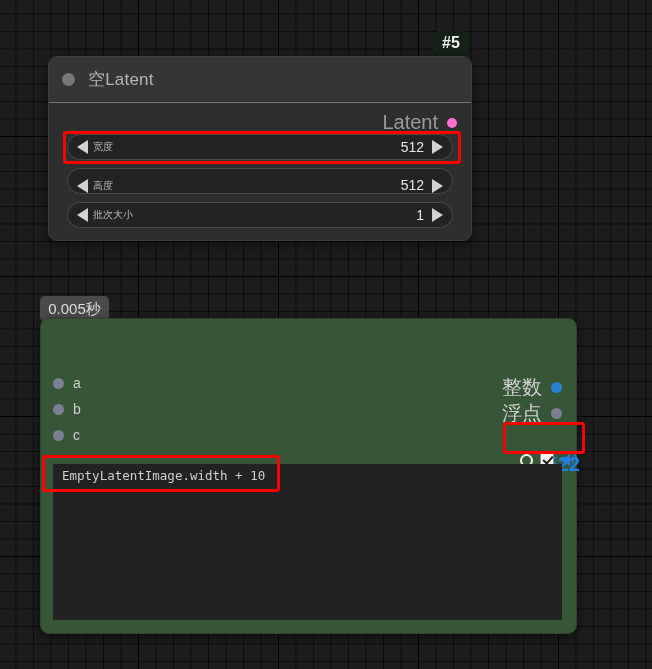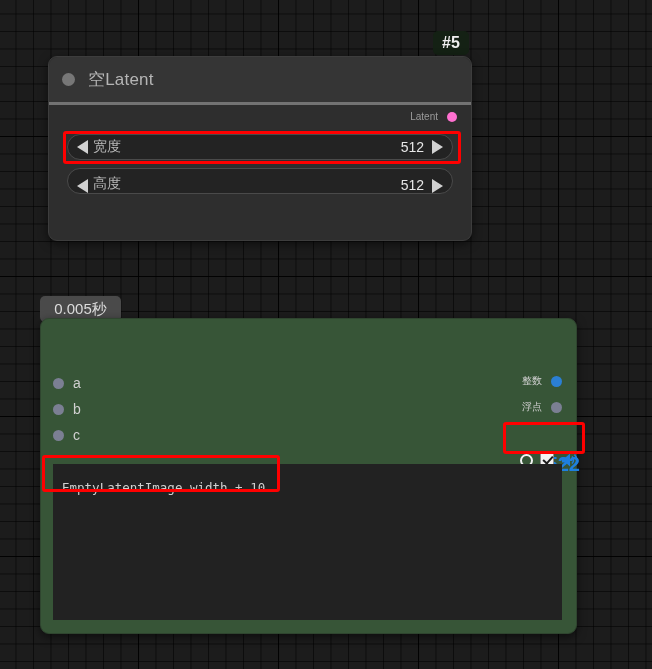--- a/index.html
+++ b/index.html
@@ -56,31 +56,31 @@
   #node-empty-latent {
     left: 48px;  top: 56px;
     width: 424px; height: 185px;
     background: #2e2e2e;
     border: 1px solid #3d3d3d;
   }
   #node-empty-latent .title-bar {
     position: absolute; left: 0; top: 0; right: 0; height: 45px;
     background: #353535;
     border-radius: 9px 9px 0 0;
-    border-bottom: 3px solid #737373;
+    border-bottom: 1px solid #737373;
   }
   .slot-row-out {
     position: absolute;
     right: 14px;
     display: flex;
     align-items: center;
     gap: 9px;
   }
   .slot-label {
-    font-size: 10px;
+    font-size: 20px;
     color: #9a9a9a;
   }
   .slot-dot {
     width: 10px; height: 10px;
     border-radius: 50%;
     flex: none;
   }
   .widget {
     position: absolute;
     left: 18px;
@@ -96,21 +96,21 @@
   }
   .arrow {
     width: 0; height: 0;
     flex: none;
     border-top: 7px solid transparent;
     border-bottom: 7px solid transparent;
   }
   .arrow-l { border-right: 11px solid #d2d2d2; }
   .arrow-r { border-left: 11px solid #d2d2d2; }
   .widget-name {
-    font-size: 14px;
+    font-size: 10px;
     color: #b9b9b9;
     margin-left: 5px;
     white-space: nowrap;
   }
   .widget-value {
     margin-left: auto;
     margin-right: 8px;
     font-size: 14px;
     color: #e6e6e6;
   }
@@ -138,21 +138,21 @@
   .in-slot .slot-label { color: #d0d0d0; font-size: 14px; }
 
   .math-textarea {
     position: absolute;
     left: 13px;
     top: 146px;
     width: 509px;
     height: 156px;
     background: #222222;
     box-sizing: border-box;
-    padding: 16px 9px;
+    padding: 4px 9px;
     font-family: "DejaVu Sans Mono", "Liberation Mono", monospace;
     font-size: 12.5px;
     color: #cfcfcf;
     line-height: 1.2;
     overflow: hidden;
     white-space: pre-wrap;
   }
 
   .result-value {
     position: absolute;
@@ -207,21 +207,21 @@
     left: 433px; top: 31px;
     width: 36px; height: 24px;
     background: #142114;
     border-radius: 5px;
     color: #f0f0f0;
     font-size: 16px;
     font-weight: bold;
   }
   #badge-time {
     left: 40px; top: 296px;
-    width: 81px; height: 26px;
+    width: 69px; height: 26px;
     background: #4a4a4a;
     border-radius: 5px;
     color: #dcdcdc;
     font-size: 15px;
   }
   #badge-custom-scripts {
     left: 418px; top: 294px;
     width: 157px; height: 25px;
     background: #142114;
     border-radius: 5px;
@@ -270,20 +270,26 @@
       <span class="arrow arrow-r"></span>
     </div>
 
     <div class="widget" style="top:111px;align-items:flex-end;">
       <span class="arrow arrow-l"></span>
       <span class="widget-name">高度</span>
       <span class="widget-value">512</span>
       <span class="arrow arrow-r"></span>
     </div>
 
+    <div class="widget" style="top:145px;">
+      <span class="arrow arrow-l"></span>
+      <span class="widget-name">批次大小</span>
+      <span class="widget-value">1</span>
+      <span class="arrow arrow-r"></span>
+    </div>
   </div>
 
   <div class="badge" id="badge-time">0.005秒</div>
 
   <div class="node" id="node-math">
 
     <div class="in-slot" style="top:56px;">
       <span class="slot-dot"></span>
       <span class="slot-label">a</span>
     </div>

